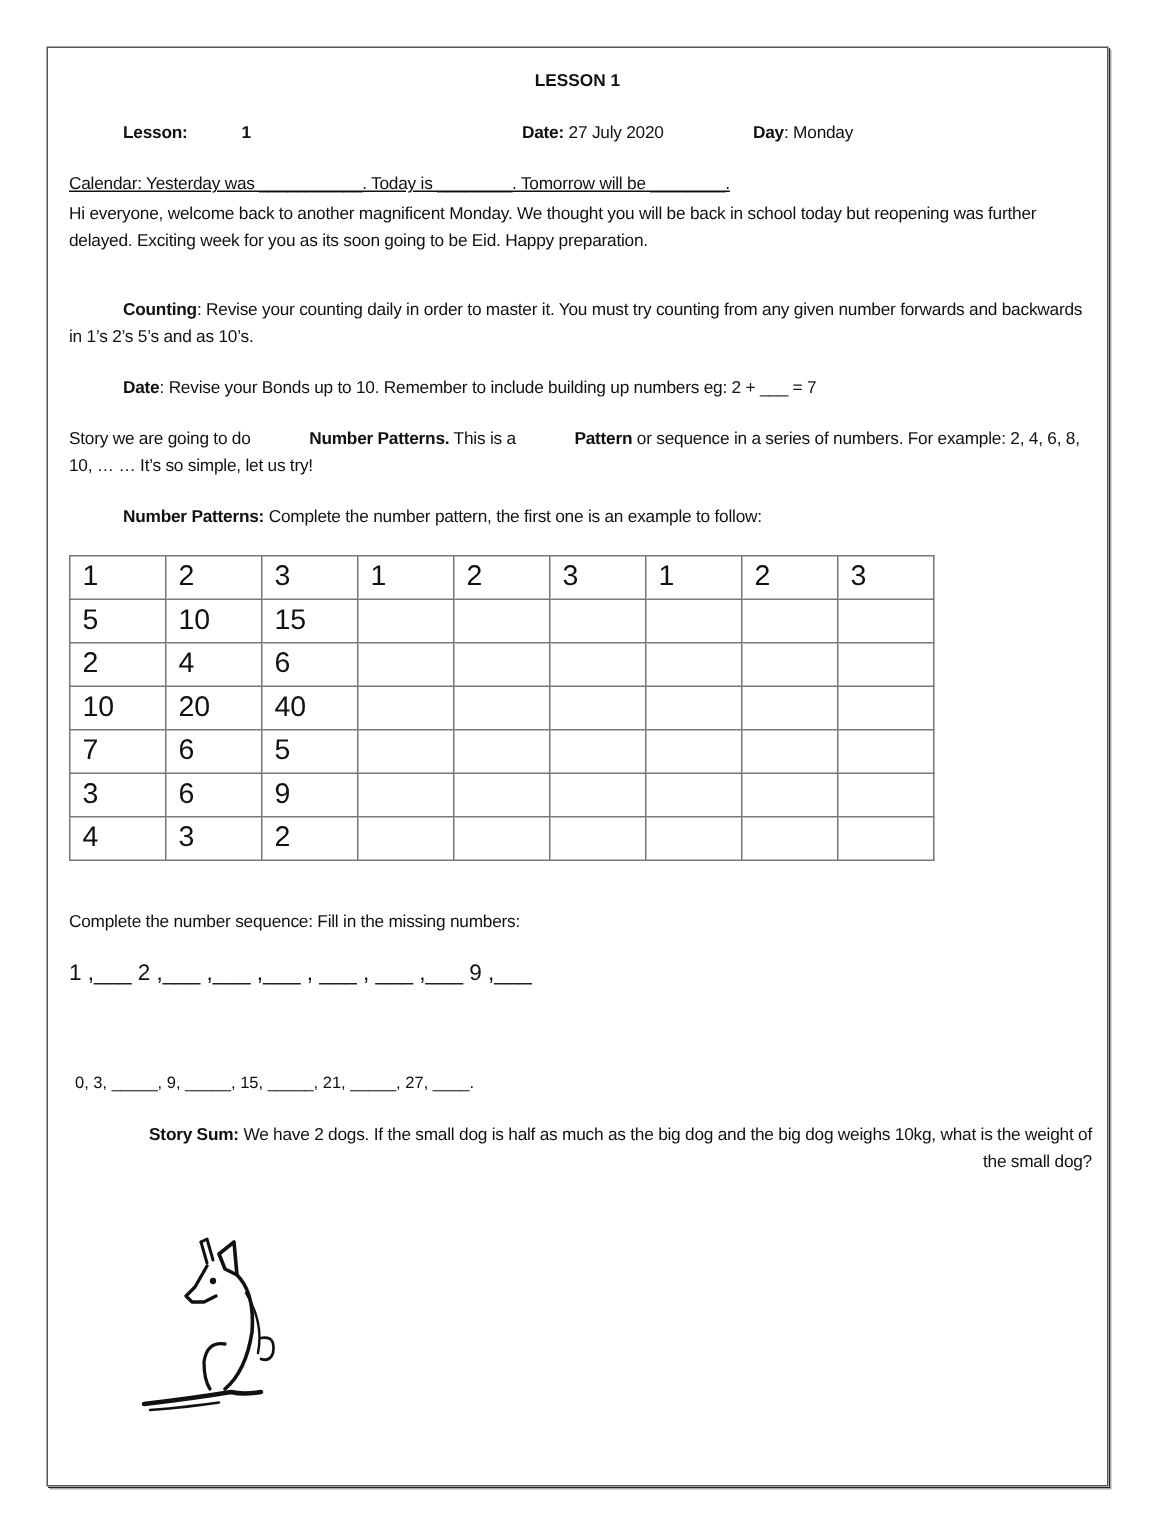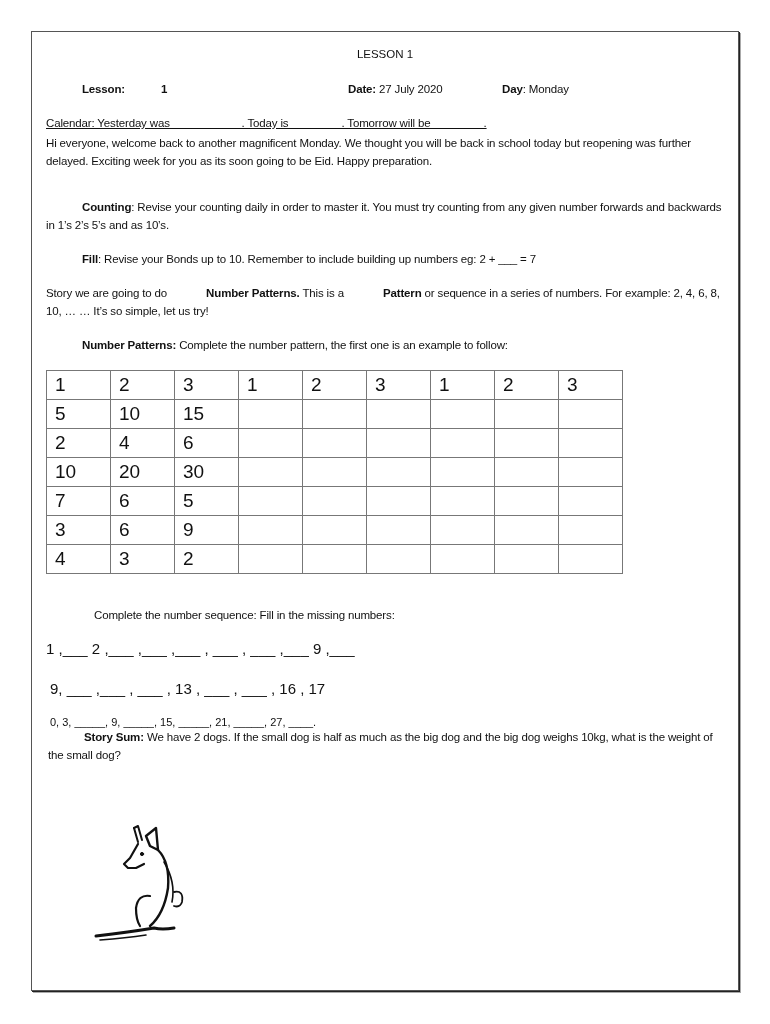--- a/index.html
+++ b/index.html
@@ -7,21 +7,21 @@
          font-family: "Liberation Sans", sans-serif; color: #111; }
   .page {
     position: absolute; left: 31px; top: 31px; width: 708px; height: 960px;
     border: 1px solid #555;
     box-shadow: 1px 1px 0 #222, 2px 2px 0 #aaa;
     box-sizing: border-box;
   }
   .abs { position: absolute; }
   .t { font-size: 11.5px; line-height: 18px; letter-spacing: -0.15px; }
   .b { font-weight: bold; padding-left: 36px; }
-  .title { left: 0; right: 0; top: 16px; text-align: center; font-size: 11.5px; font-weight: normal; }
+  .title { left: 0; right: 0; top: 16px; text-align: center; font-size: 11.5px; font-weight: bold; }
   .hdr-lesson { left: 14px; top: 48px; }
   .hdr-date { left: 236px; top: 48px; margin-left: 44px; }
   .hdr-day { left: 434px; top: 48px; }
   .cal { left: 14px; top: 82px; text-decoration: underline; }
   .para { left: 14px; width: 680px; }
   table.grid {
     position: absolute; left: 14px; top: 338px; border-collapse: collapse;
   }
   table.grid td {
     width: 64px; height: 28px; border: 1px solid #777; padding: 0 0 0 8px;
@@ -52,21 +52,21 @@
 
   <div class="abs t cal">Calendar: Yesterday was ___________.  Today is ________. Tomorrow will be ________.</div>
 
   <div class="abs t para" style="top:102px">Hi everyone, welcome back to another magnificent Monday. We thought you will be back in school today but reopening was further delayed. Exciting week for you as its soon going to be Eid. Happy preparation.</div>
 
   <div class="abs t para" style="top:166px">
     <span class="b">Counting</span><span>:  Revise your counting daily in order to master it. You must try counting from any given number forwards and backwards in 1’s 2’s 5’s and as 10’s.</span>
   </div>
 
   <div class="abs t para" style="top:218px">
-    <span class="b">Fill</span><span>: Revise your Bonds up to 10. Remember to include building up numbers eg: 2 + ___ = 7</span>
+    <span class="b">Date</span><span>: Revise your Bonds up to 10. Remember to include building up numbers eg: 2 + ___ = 7</span>
   </div>
 
   <div class="abs t para" style="top:252px">
     <span>Story we are going to do </span><span class="b">Number Patterns.</span><span> This is a </span><span class="b">Pattern</span><span> or sequence in a series of numbers. For example: 2, 4, 6, 8, 10, … … It’s so simple, let us try!</span>
   </div>
 
   <div class="abs t para" style="top:304px">
     <span class="b">Number Patterns:</span><span>  Complete the number pattern, the first one is an example to follow:</span>
   </div>
 
@@ -101,21 +101,21 @@
           <td></td>
           <td></td>
           <td></td>
           <td></td>
           <td></td>
           <td></td>
         </tr>
         <tr>
           <td>10</td>
           <td>20</td>
-          <td>30</td>
+          <td>40</td>
           <td></td>
           <td></td>
           <td></td>
           <td></td>
           <td></td>
           <td></td>
         </tr>
         <tr>
           <td>7</td>
           <td>6</td>
@@ -145,27 +145,26 @@
           <td></td>
           <td></td>
           <td></td>
           <td></td>
           <td></td>
           <td></td>
         </tr>
       </tbody>
   </table>
 
-  <div class="abs t" style="left:14px; top:574px;margin-left:48px;">Complete the number sequence: Fill in the missing numbers:</div>
+  <div class="abs t" style="left:14px; top:574px;">Complete the number sequence: Fill in the missing numbers:</div>
 
   <div class="abs seq1">1 ,___ 2 ,___ ,___ ,___ , ___ , ___ ,___ 9 ,___</div>
-  <div class="abs seq2">9, ___  ,___ , ___ , 13 , ___ , ___ , 16 , 17</div>
   <div class="abs seq3">0, 3, _____, 9, _____, 15, _____, 21, _____, 27, ____.</div>
 
-  <div class="abs t para" style="top:696px; left:16px;">
+  <div class="abs t para" style="top:716px; left:16px;text-align:right;">
     <span class="b">Story Sum:</span><span>  We have 2 dogs. If the small dog is half as much as the big dog and the big dog weighs 10kg, what is the weight of the small dog?</span>
   </div>
 
   <svg class="abs dog" viewBox="0 0 110 120">
     <g fill="none" stroke="#111" stroke-linecap="round" stroke-linejoin="round">
       <path d="M44 6 L48 4 L52 18" stroke-width="2"></path>
       <path d="M44 6 L48 20" stroke-width="2"></path>
       <path d="M48 22 L40 36 L34 42 L38 46 L46 46 L54 42" stroke-width="2.2"></path>
       <path d="M56 14 L66 6 L68 28 L60 24 Z" stroke-width="2.4"></path>
       <circle cx="52" cy="32" r="1.6" fill="#111"></circle>

